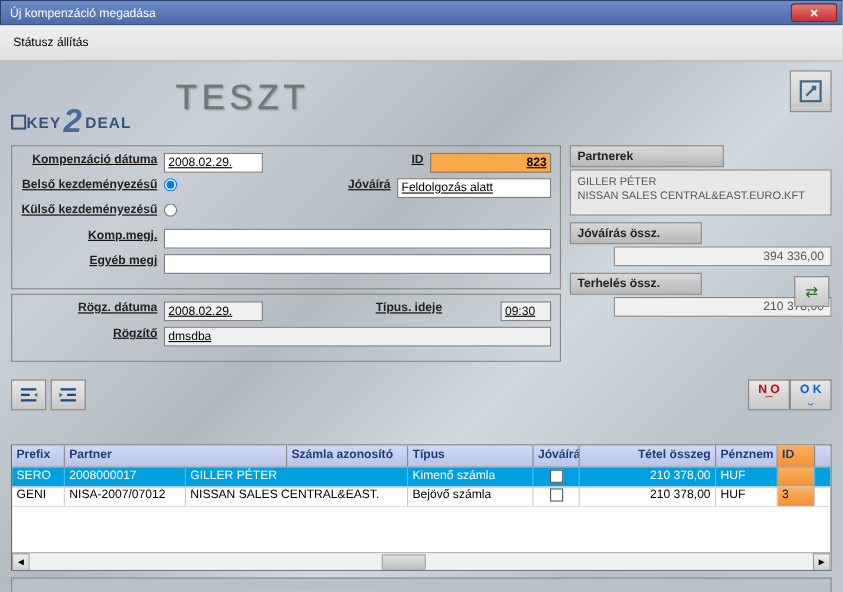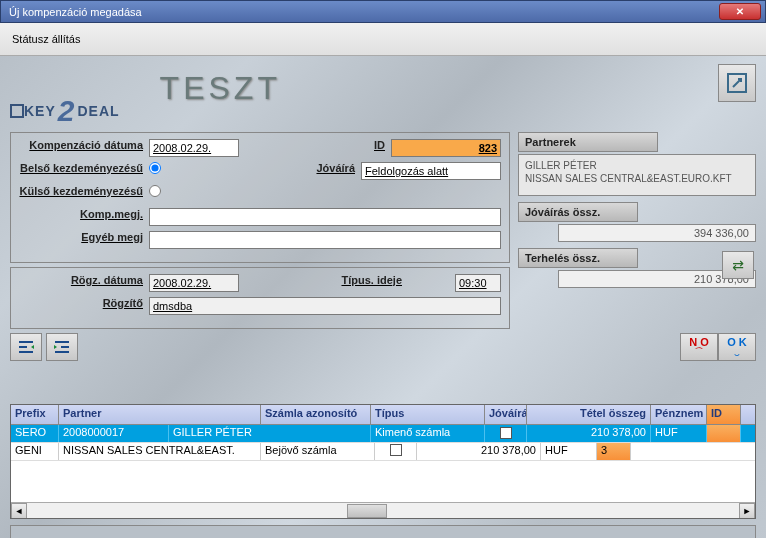--- a/index.html
+++ b/index.html
@@ -35,21 +35,21 @@
 .radio { width: 12px; height: 12px; }
 
 .lbl-130 { width: 130px; }
 
 .section-header { background: linear-gradient(to bottom, #d8d8d8, #b8b8b8); border: 1px solid #888; padding: 3px 6px; font-weight: bold; color: #222; margin-bottom: 2px; }
 .partners-list { border: 1px solid #888; background: #e8e8e8; padding: 4px 6px; font-size: 10px; color: #555; height: 42px; margin-bottom: 6px;}
 .partners-list div { line-height: 13px;}
 .amount-box { text-align: right; background: #f0f0f0; border: 1px solid #888; padding: 2px 6px; margin: 2px 0 6px 40px; font-size: 11px; color: #555; height: 18px; }
 .swap-btn { position: absolute; right: 12px; top: 195px; width: 32px; height: 28px; background: linear-gradient(to bottom,#e8e8e8,#c8c8c8); border: 1px solid #888; cursor: pointer; display: flex; align-items: center; justify-content: center; font-size: 14px; color: #2a6a2a;}
 
-.toolbar-row { display: flex; align-items: center; }
+.toolbar-row { display: flex; align-items: center; margin-top: 12px; }
 .tb-btn { width: 32px; height: 28px; background: linear-gradient(to bottom,#e8e8e8,#c8c8c8); border: 1px solid #888; margin-right: 4px; cursor: pointer; display: flex; align-items: center; justify-content: center; }
 .tb-btn svg { width: 18px; height: 14px; }
 .toolbar-spacer { flex: 1; }
 .nok-btn { width: 38px; height: 28px; background: linear-gradient(to bottom,#e8e8e8,#c8c8c8); border: 1px solid #888; cursor: pointer; font-size: 11px; font-weight: bold; display:flex; flex-direction:column; align-items:center; justify-content:center; line-height:10px; }
 .nok-btn .no-text { color: #c00; }
 .nok-btn .ok-text { color: #06c; }
 .nok-btn .frown { color:#c00; font-size:8px;}
 .nok-btn .smile { color:#06c; font-size:8px;}
 
 .grid-wrap { position: absolute; left: 10px; right: 10px; top: 348px; bottom: 32px; border: 1px solid #666; background: #fff; overflow: hidden;}
@@ -211,20 +211,21 @@
           <div class="gr-cell col-invoice">2008000017</div>
           <div class="gr-cell col-partner">GILLER PÉTER</div>
           <div class="gr-cell col-type">Kimenő számla</div>
           <div class="gr-cell col-credit"><span class="chk">✔</span></div>
           <div class="gr-cell col-amount">210 378,00</div>
           <div class="gr-cell col-curr">HUF</div>
           <div class="gr-cell col-id"></div>
         </div>
         <div class="grid-row">
           <div class="gr-cell col-prefix">GENI</div>
+          <div class="gr-cell col-invoice">NISA-2007/07012</div>
           <div class="gr-cell col-partner">NISSAN SALES CENTRAL&amp;EAST.</div>
           <div class="gr-cell col-type">Bejövő számla</div>
           <div class="gr-cell col-credit"><span class="chk"></span></div>
           <div class="gr-cell col-amount">210 378,00</div>
           <div class="gr-cell col-curr">HUF</div>
           <div class="gr-cell col-id">3</div>
         </div>
       </div>
     <div class="scroll-h">
       <div class="scroll-arrow">◄</div>

